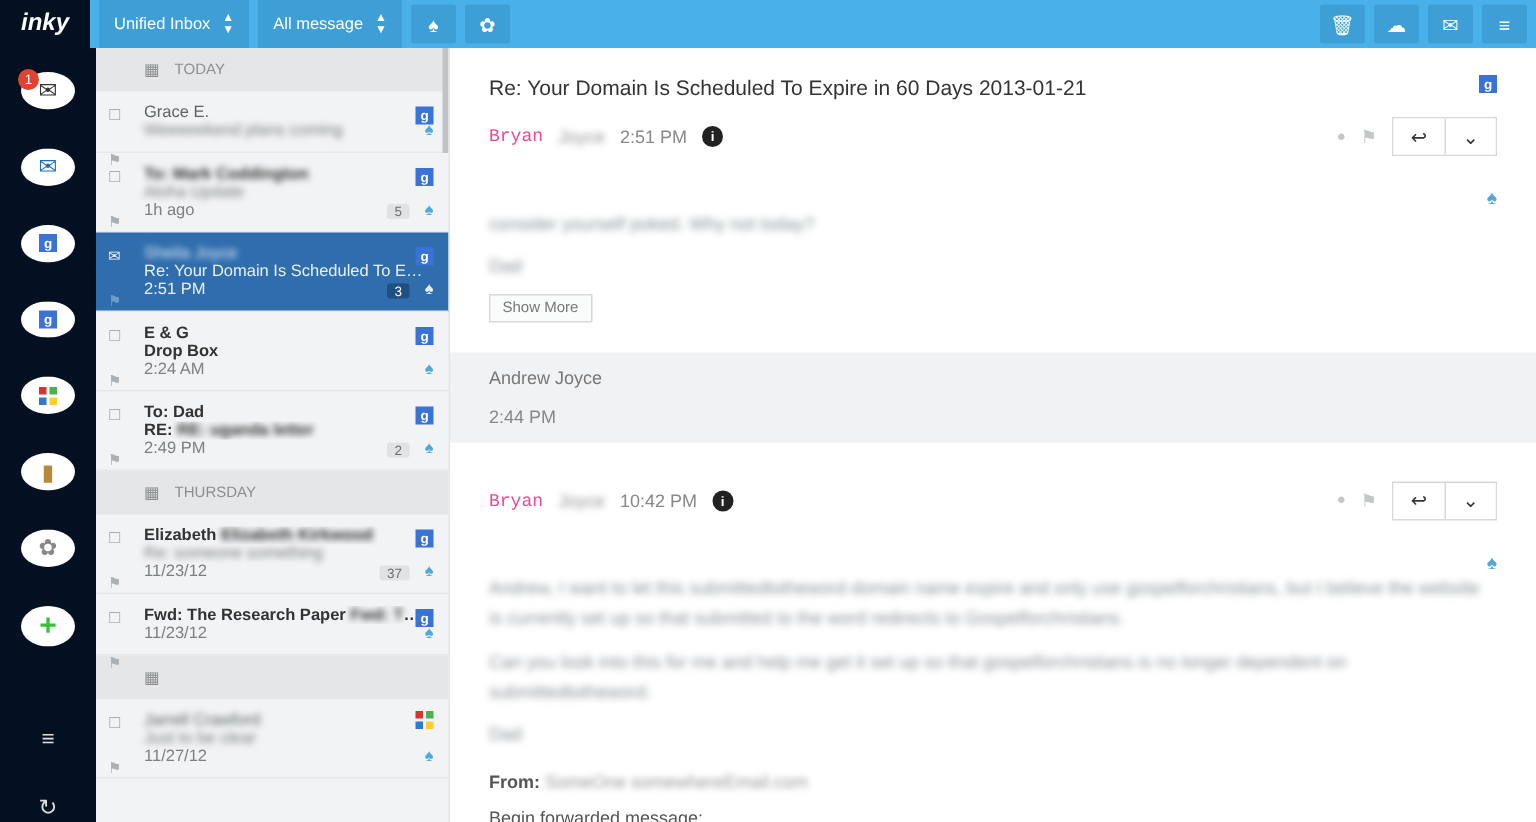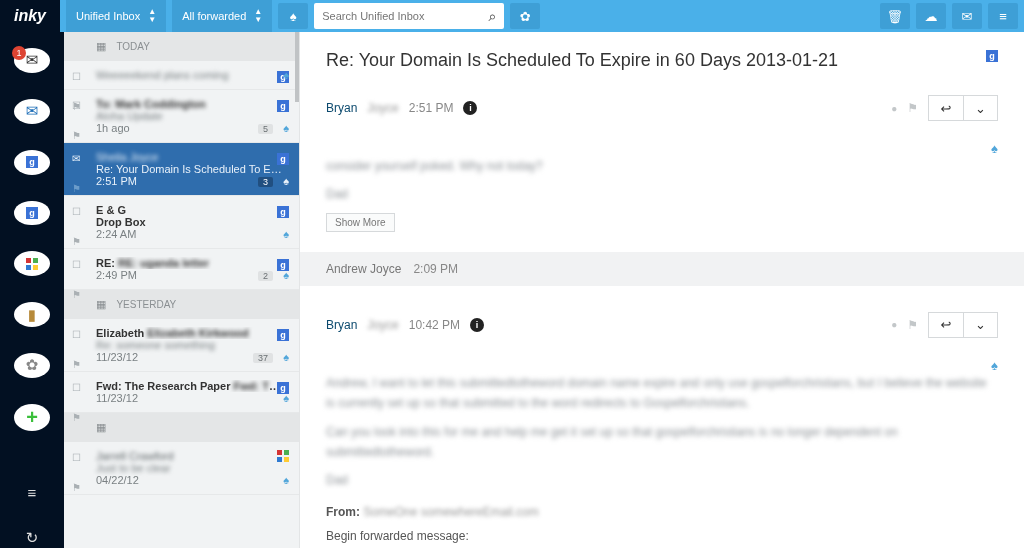--- a/index.html
+++ b/index.html
@@ -50,63 +50,59 @@
   .msg-item.selected .count{background:#214f80; color:#fff;}
   .msg-item .subj-clear{font-size:11px; color:#5c6366;}
   .win-icon{display:inline-block; width:12px; height:12px; background:
     linear-gradient(#d43434 0 0) 0 0/5px 5px no-repeat,
     linear-gradient(#4caf50 0 0) 7px 0/5px 5px no-repeat,
     linear-gradient(#2f7ad1 0 0) 0 7px/5px 5px no-repeat,
     linear-gradient(#ffcc33 0 0) 7px 7px/5px 5px no-repeat;}
 
   .reader { flex: 1; display: flex; flex-direction: column; overflow-y: hidden; padding: 18px 26px 6px 26px; font-size: 12px; color:#555;}
   .reader-head { display:flex; justify-content:space-between; align-items:flex-start; }
-  .reader-title { font-size: 18px; color:#333; margin-bottom: 24px; }
+  .reader-title { font-size: 14px; color:#333; margin-bottom: 12px; }
   .thread-entry { margin-bottom: 20px; }
   .te-top { display:flex; align-items:center; gap:10px; margin-bottom:20px;}
-  .te-name{color:#0c4a6e;}
+  .te-name{color:#ec4899;font-family:Liberation Mono, monospace;}
   .te-blur{ filter: blur(2px); color:#999;}
   .te-time{color:#888;}
   .te-info{ width:14px;height:14px;border-radius:50%;background:#222;color:#fff;display:inline-flex;align-items:center;justify-content:center;font-size:9px;font-weight:bold;}
   .te-right{margin-left:auto; display:flex; align-items:center; gap:10px;}
   .te-dot{color:#c3c7c9;font-size:10px;}
   .te-flag{color:#c3c7c9;font-size:12px;}
   .btn-group{border:1px solid #d6d9db; display:inline-flex;}
   .btn-small{ width:34px; height:24px; background:#fff; border:none; border-left:1px solid #d6d9db; display:inline-flex; align-items:center; justify-content:center; font-size:13px; color:#333;}
   .btn-group .btn-small:first-child{border-left:none;}
   .body-blur{ filter: blur(2.5px); color:#8c9196; line-height:1.7; margin-bottom:8px;}
   .show-more{ display:inline-block; border:1px solid #d6d9db; background:#fafbfb; font-size:10px; padding:3px 8px; color:#777;}
   .entry-foot{display:flex; justify-content:flex-end;}
   .entry-foot .drop{color:#51a6da;font-size:13px;}
-  .collapsed-entry { background:#f1f2f3; padding:10px 0 10px 0px; margin:0 -26px 26px; display:flex; gap:12px; color:#777; font-size:12px; padding-left:26px;}
+  .collapsed-entry { background:#f1f2f3; padding:10px 0 10px 0px; margin:0 -26px 26px; display:flex; gap:12px; color:#777; font-size:12px; padding-left:26px;flex-direction:column;}
 
   .nowrap{white-space:nowrap; overflow:hidden; text-overflow:ellipsis;}
 </style>
 </head>
 <body>
 
 <div class="topbar">
   <div class="logo-area">
     <span class="logo">inky</span>
   </div>
   <button class="top-btn">
     <span>Unified Inbox</span>
     <span class="sel-caret">▲<br>▼</span>
   </button>
   <button class="top-btn">
-    <span>All forwarded</span>
+    <span>All message</span>
     <span class="sel-caret">▲<br>▼</span>
   </button>
   <button class="top-icon-btn">
     <span>♠</span>
   </button>
-  <div class="search-wrap">
-    <input type="text" placeholder="Search Unified Inbox" style="">
-    <span class="si">⌕</span>
-  </div>
   <button class="top-icon-btn">
       <span>✿</span>
     </button>
   <span class="top-spacer"></span>
   <button class="top-icon-btn">
       <span>🗑</span>
     </button>
   <button class="top-icon-btn">
       <span>☁</span>
     </button>
@@ -157,20 +153,21 @@
 
   <div class="msglist">
     <div class="day-header">
         <span class="cal">▦</span>
         <span>TODAY</span>
       </div>
 
     <div class="msg-item">
       <span class="chk">☐</span>
       <span class="flag">⚑</span>
+      <div class="from">Grace E.</div>
       <div class="subj nowrap">Weeeeekend plans coming</div>
       <span class="srcicon"><span class="g-mini">g</span></span>
       <span class="drop">♠</span>
     </div>
 
     <div class="msg-item unread">
       <span class="chk">☐</span>
       <span class="flag">⚑</span>
       <div class="from nowrap" style="filter:blur(2px)">To: Mark Coddington</div>
       <div class="subj nowrap">Aloha Update</div>
@@ -197,30 +194,31 @@
       <div class="from">E &amp; G</div>
       <div class="subj-clear">Drop Box</div>
       <div class="time">2:24 AM</div>
       <span class="srcicon"><span class="g-mini">g</span></span>
       <span class="drop">♠</span>
     </div>
 
     <div class="msg-item unread">
       <span class="chk">☐</span>
       <span class="flag">⚑</span>
+      <div class="from">To: Dad</div>
       <div class="subj-clear nowrap"><span style="filter:none">RE: </span><span style="filter:blur(2px)">RE: uganda letter</span></div>
       <div class="time">2:49 PM</div>
       <span class="srcicon"><span class="g-mini">g</span></span>
       <span class="count">2</span>
       <span class="drop">♠</span>
     </div>
 
     <div class="day-header">
         <span class="cal">▦</span>
-        <span>YESTERDAY</span>
+        <span>THURSDAY</span>
       </div>
 
     <div class="msg-item unread">
       <span class="chk">☐</span>
       <span class="flag">⚑</span>
       <div class="from nowrap"><span style="filter:none">Elizabeth </span><span style="filter:blur(2px)">Elizabeth Kirkwood</span></div>
       <div class="subj nowrap">Re: someone something</div>
       <div class="time">11/23/12</div>
       <span class="srcicon"><span class="g-mini">g</span></span>
       <span class="count">37</span>
@@ -238,21 +236,21 @@
 
     <div class="day-header">
         <span class="cal">▦</span>
       </div>
 
     <div class="msg-item">
       <span class="chk">☐</span>
       <span class="flag">⚑</span>
       <div class="from nowrap" style="filter:blur(2px)">Jarrell Crawford</div>
       <div class="subj nowrap">Just to be clear</div>
-      <div class="time">04/22/12</div>
+      <div class="time">11/27/12</div>
       <span class="srcicon"><span class="win-icon"></span></span>
       <span class="drop">♠</span>
     </div>
 
   </div>
 
   <div class="reader">
     <div class="reader-head">
       <div class="reader-title">Re: Your Domain Is Scheduled To Expire in 60 Days 2013-01-21</div>
       <span class="g-mini">g</span>
@@ -280,21 +278,21 @@
       <div class="entry-foot">
           <span class="drop">♠</span>
         </div>
       <div class="body-blur">consider yourself poked.  Why not today?</div>
       <div class="body-blur">Dad</div>
       <button class="show-more">Show More</button>
     </div>
 
     <div class="collapsed-entry">
       <span>Andrew Joyce</span>
-      <span class="te-time">2:09 PM</span>
+      <span class="te-time">2:44 PM</span>
     </div>
 
     <div class="thread-entry">
       <div class="te-top">
         <span class="te-name">Bryan</span>
         <span class="te-blur">Joyce</span>
         <span class="te-time">10:42 PM</span>
         <span class="te-info">i</span>
         <div class="te-right">
           <span class="te-dot">●</span>

